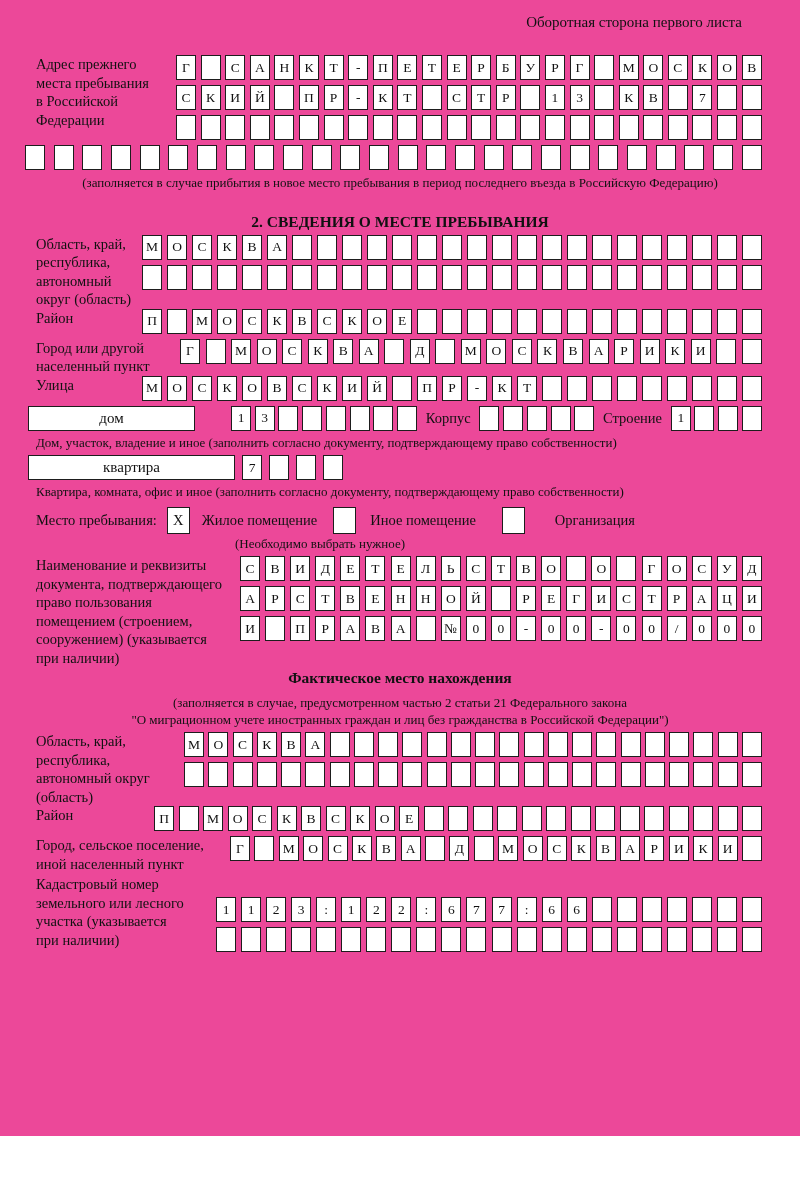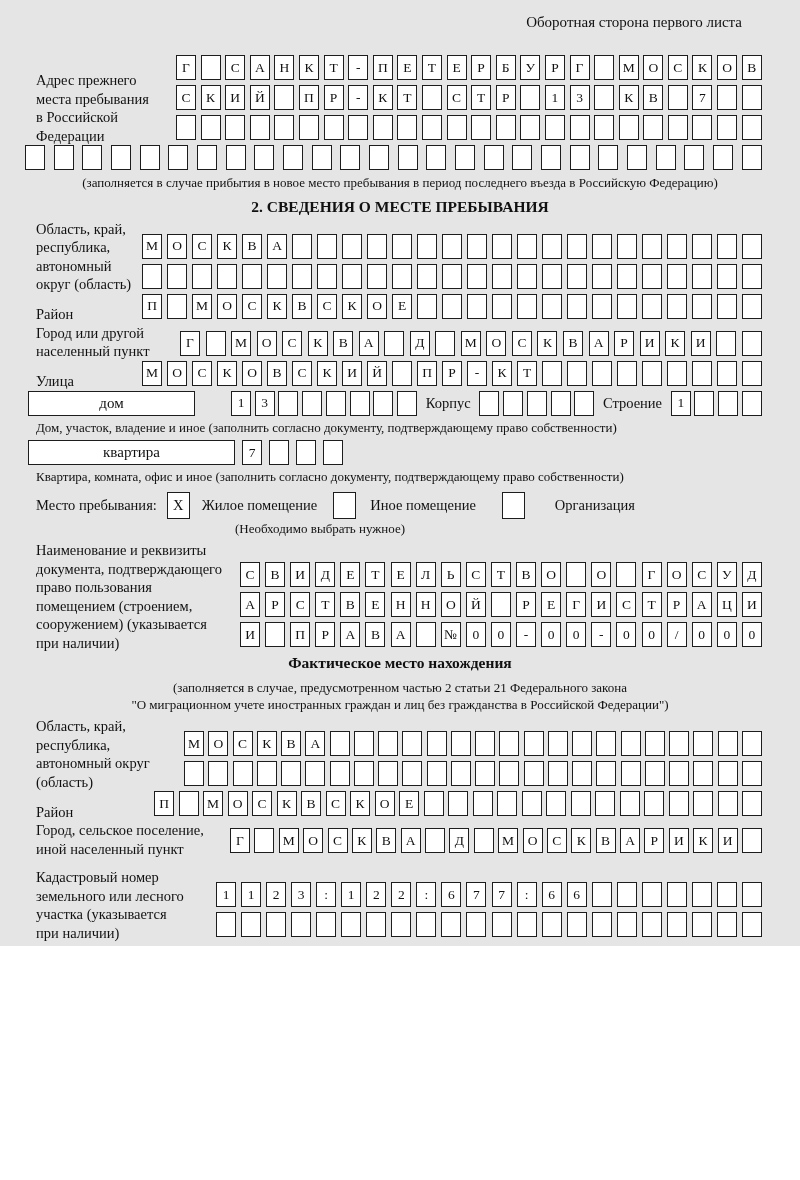--- a/index.html
+++ b/index.html
@@ -1,28 +1,28 @@
 <!DOCTYPE html>
 <html><head>
 <meta charset="utf-8">
 <style>
   html,body{margin:0;padding:0;background:#fff;}
   .page{
     position:relative;
-    width:800px;height:946px;
-    background:#e5e5e5;color:#111;
+    width:800px;height:1136px;
+    background:#ec4899;color:#111;
     font-family:"Liberation Serif","DejaVu Serif",serif;
     overflow:hidden;
   }
   .header-note{
     margin:14px 58px 0 0;
     text-align:right;
     font-size:15px;
   }
-  .band{display:flex;align-items:flex-end;margin:0 38px 0 36px;}
+  .band{display:flex;align-items:flex-start;margin:0 38px 0 36px;}
   .rows{flex:1;min-width:0;}
   .label{font-size:14.5px;line-height:18.5px;flex:none;}
   .inline-lbl{font-size:14.5px;padding:0 5px;white-space:nowrap;align-self:center;}
   .cells{display:flex;justify-content:space-between;margin-bottom:5px;}
   .cell{
     flex:none;width:20px;height:25px;
     border:1.6px solid #1d1d1d;background:#fff;
     display:flex;align-items:center;justify-content:center;
     font-size:13.5px;box-sizing:border-box;
   }
@@ -31,21 +31,21 @@
     display:flex;align-items:center;justify-content:center;
     font-size:15px;box-sizing:border-box;
   }
   .caption{font-size:13px;line-height:16.5px;}
   .center{text-align:center;}
   .title{font-size:15.5px;font-weight:bold;text-align:center;}
   .w140{width:140px;} .w106{width:106px;} .w144{width:144px;}
   .w204{width:204px;} .w148{width:148px;} .w118{width:118px;}
   .w194{width:194px;} .w180{width:180px;}
   .fullrow{margin-left:25px;}
-  .mt2{margin-top:2px;} .mt4{margin-top:4px;} .mt6{margin-top:6px;}
+  .mt2{margin-top:2px;} .mt4{margin-top:4px;} .mt6{margin-top:21px;}
   .mt8{margin-top:8px;} .mt24{margin-top:24px;}
   .house-row{display:flex;justify-content:space-between;align-items:center;margin:0 38px 4px 28px;gap:28px;}
   .apt-row{display:flex;align-items:center;gap:7px;margin:4px 38px 4px 28px;}
   .chk-row{display:flex;align-items:center;margin:6px 38px 0 36px;font-size:14.5px;}
   .chk-box{width:23px;height:27px;font-size:14.5px;}
   .stamp-wrap{position:absolute;left:388px;top:906px;width:378px;}
   .stamp-box{width:362px;height:176px;margin-left:6px;border:2px solid #161616;box-sizing:border-box;background:#fff;}
   .stamp-caption{margin-top:7px;font-size:13.5px;line-height:18px;text-align:center;}
   .cap-doc{margin:0 38px 2px 36px;}
 </style>

